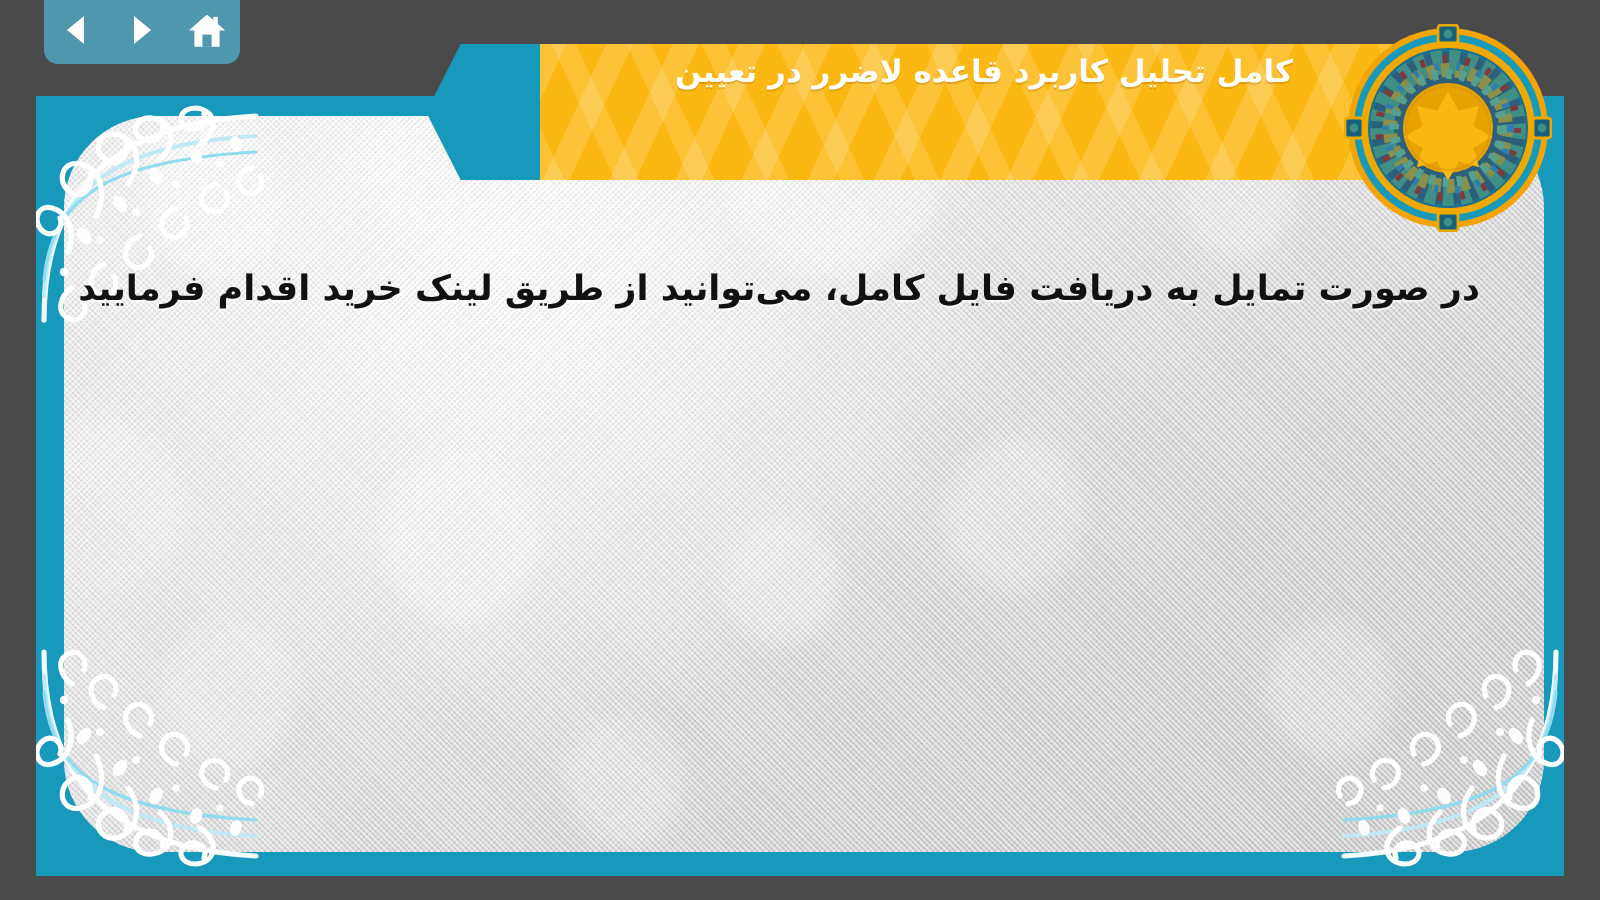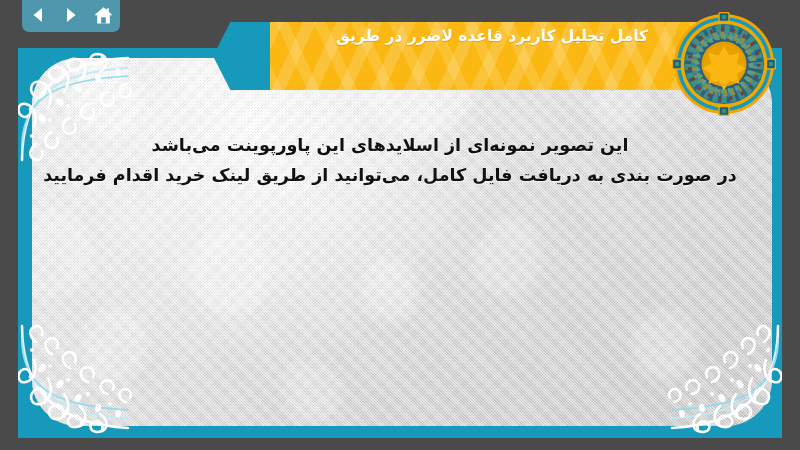--- a/index.html
+++ b/index.html
@@ -205,29 +205,28 @@
       <ellipse cx="100" cy="24" rx="2.8" ry="4" transform="rotate(-14 100 24)"></ellipse>
       <circle cx="14" cy="88" r="2.1"></circle>
         <circle cx="32" cy="72" r="2"></circle>
       <circle cx="50" cy="58" r="2"></circle>
         <circle cx="70" cy="44" r="1.9"></circle>
       <circle cx="92" cy="34" r="1.8"></circle>
     </g>
   </svg>
 
   <div id="body-text">
-    <div>این تصویر نمونه‌ای از اسلایدهای این پاورپوینت می‌باشد</div>
-    <div>در صورت بندی به دریافت فایل کامل، می‌توانید از طریق لینک خرید اقدام فرمایید</div>
+    <div>در صورت تمایل به دریافت فایل کامل، می‌توانید از طریق لینک خرید اقدام فرمایید</div>
   </div>
 
   <div id="banner-wrap">
     <div id="banner-tail"></div>
     <div id="banner-body">
       <div id="banner-text">
-        <div>کامل تحلیل کاربرد قاعده لاضرر در طریق</div>
+        <div>کامل تحلیل کاربرد قاعده لاضرر در تعیین</div>
       </div>
     </div>
   </div>
 
   <svg id="medallion" viewBox="0 0 104 104">
     <circle cx="52" cy="52" r="50" fill="#f4a400"></circle>
     <circle cx="52" cy="52" r="47" fill="#1799bc"></circle>
     <circle cx="52" cy="52" r="43.5" fill="#f0a900"></circle>
     <circle cx="52" cy="52" r="40" fill="#1c6f8e"></circle>
     <circle cx="52" cy="52" r="38" fill="#2d5f7a"></circle>

